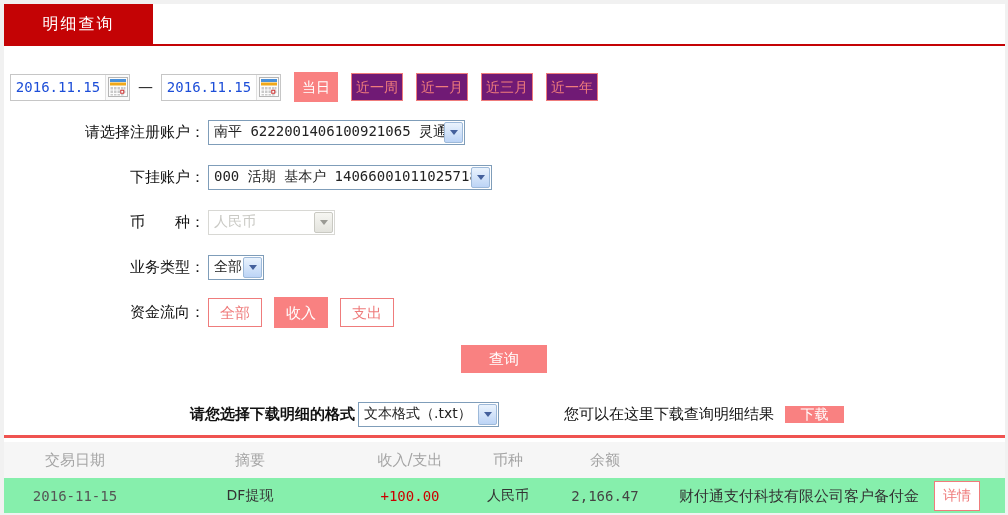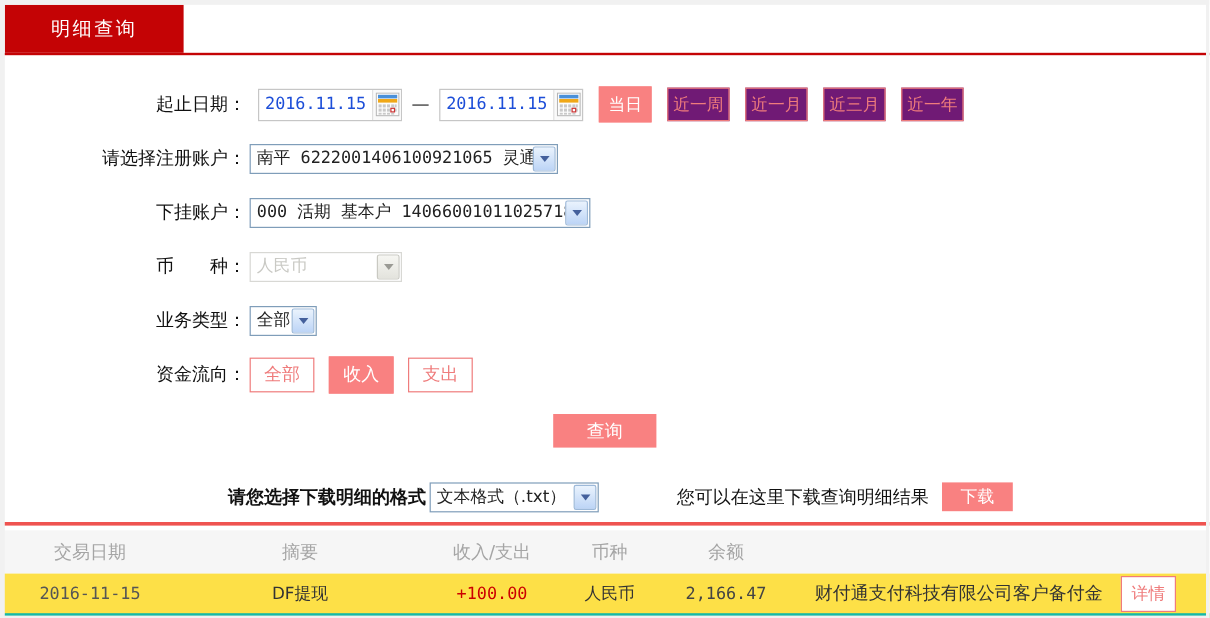--- a/index.html
+++ b/index.html
@@ -56,28 +56,28 @@
   .flow-btn.outline{background:#fff; color:var(--outline-pink); border:1px solid var(--outline-pink); padding:6px 11px;}
   .flow-btn.filled{background:var(--button-pink); color:#fff; border:1px solid var(--button-pink); padding:7px 11px;}
 
   .query-row{display:flex; justify-content:center; margin-top:19px;}
   .query-btn{width:86px; height:28px; background:var(--button-pink); color:#fff; border:none;
       font-size:15px; cursor:pointer; font-family:inherit;}
 
   .download-row{display:flex; align-items:center; margin-top:28px; padding-left:190px; height:26px;}
   .dl-label{font-size:15px; color:#111;font-weight:bold;}
   .dl-hint{margin-left:65px; font-size:15px; color:#111;}
-  .dl-btn{margin-left:11px; width:59px; height:24px; background:var(--button-pink); color:#fff;
+  .dl-btn{margin-left:11px; width:59px; height:17px; background:var(--button-pink); color:#fff;
       border:none; font-size:14px; cursor:pointer; font-family:Liberation Serif, serif;}
 
   .table-topline{height:3px; background:var(--table-line-red); margin-top:8px;}
   .thead{display:flex; align-items:center; background:#f6f6f6; height:36px; margin-top:4px;
       color:#a5a5a5; font-size:15px;}
-  .trow{display:flex; align-items:center; background:#fde047; height:37px;
-      border-bottom:4px solid #14b8a6; font-size:14px; color:#333;}
+  .trow{display:flex; align-items:center; background:#86efac; height:37px;
+      border-bottom:1px solid #14b8a6; font-size:14px; color:#333;}
   .c1{width:150px;} .c2{width:200px;} .c3{width:120px;} .c4{width:76px;} .c5{width:118px;} .c6{width:270px;} .c7{width:74px;}
   .cell{text-align:center; white-space:nowrap;}
   .mono{font-family:"DejaVu Sans Mono", monospace;}
   .amount{color:var(--amount-red);}
   .balance{color:#444;} .tdate{color:#555;} .cparty{font-size:15px;}
   .detail-btn{background:#fff; border:1px solid var(--outline-pink); color:var(--outline-pink);
       font-size:14px; padding:5px 8px; cursor:pointer; font-family:Liberation Serif, serif;}
   .c7{text-align:left;}
 </style>
 </head>
@@ -90,21 +90,20 @@
   <div class="edge bottom"></div>
 
   <div class="tabbar">
     <div class="tab">明细查询</div>
     <div class="tab-underline"></div>
   </div>
 
   <div class="form">
 
     <div class="form-row">
-      <div class="form-label">起止日期：</div>
       <div class="date-input">
         <input value="2016.11.15" style="">
         <span class="cal-btn">
           <svg width="20" height="20" viewBox="0 0 20 20">
             <rect x="0.5" y="0.5" width="19" height="19" fill="#fcfcfc" stroke="#b5b5b5"></rect>
             <rect x="2" y="2" width="16" height="3" fill="#4a90d9"></rect>
             <rect x="2" y="5.5" width="16" height="3" fill="#f0a818"></rect>
             <g fill="#c9c9c9">
               <rect x="2.5" y="10" width="2.5" height="2.5"></rect>
                 <rect x="6" y="10" width="2.5" height="2.5"></rect>

